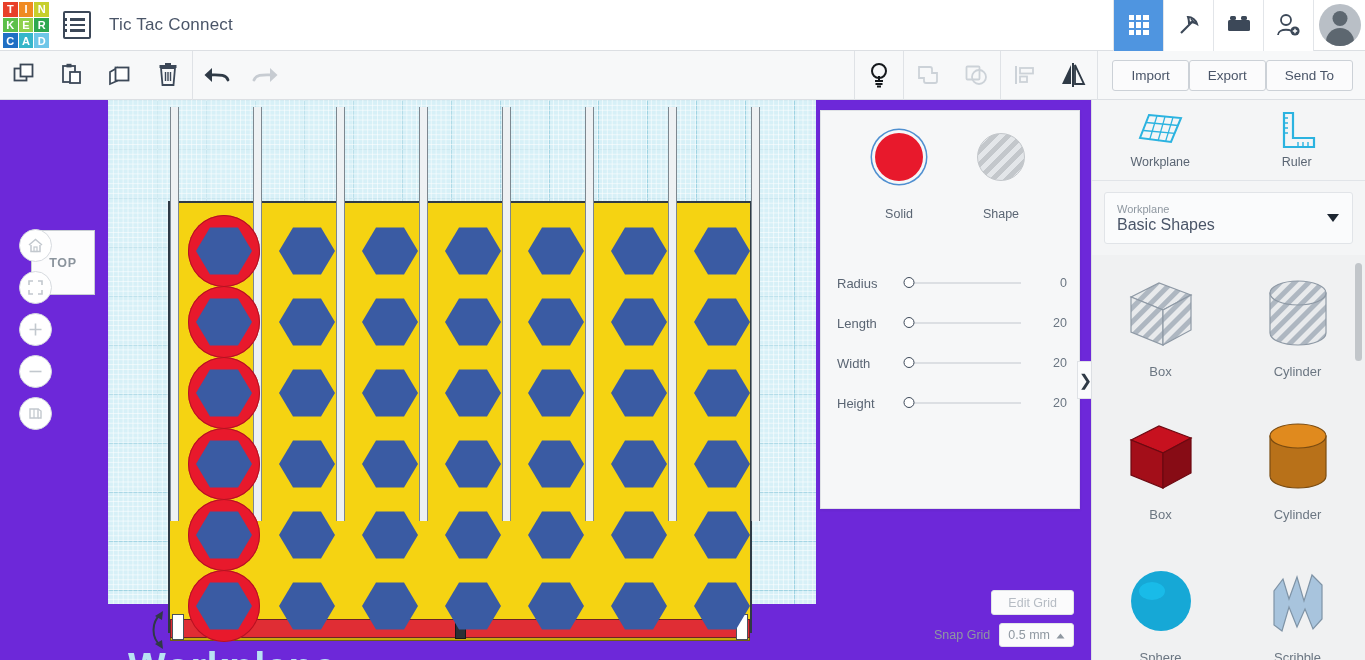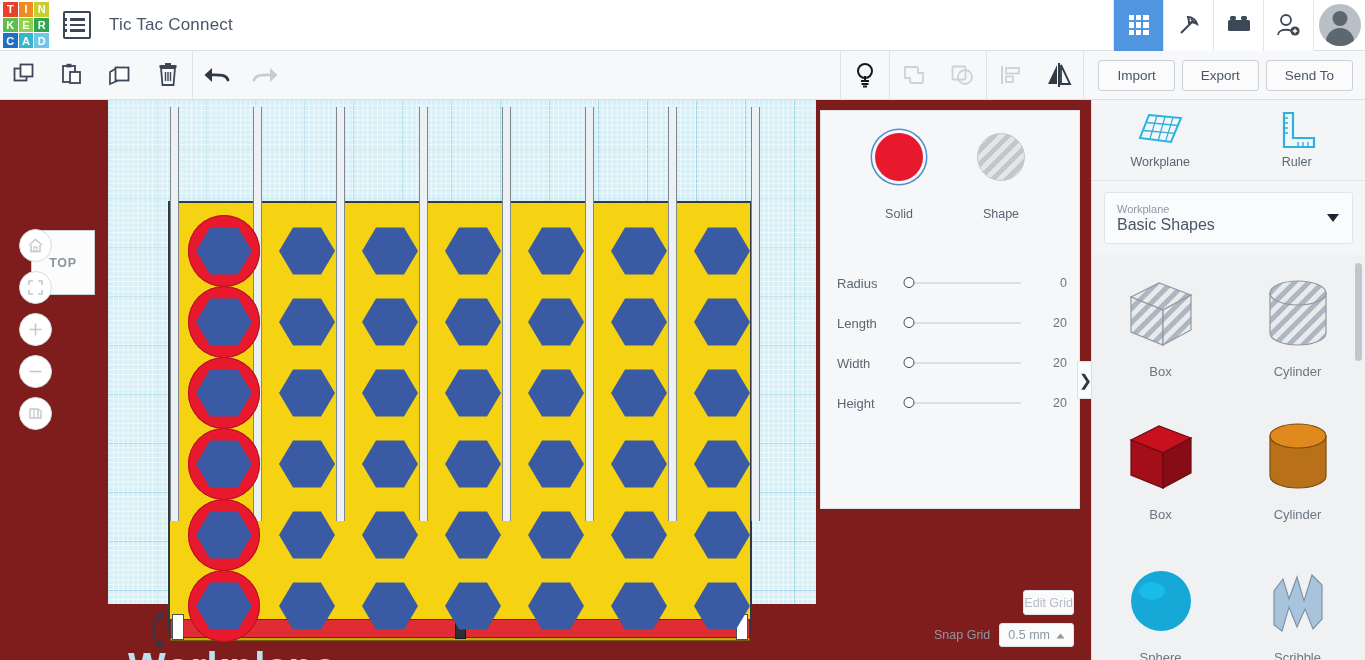--- a/index.html
+++ b/index.html
@@ -73,31 +73,31 @@
     background: #f7f8f9; border-bottom: 1px solid #dcdfe3;
     display: flex; align-items: center;
   }
   .tb-group { display: flex; align-items: center; height: 49px; }
   .tb-btn {
     width: 48px; height: 49px; display: flex; align-items: center;
     justify-content: center; cursor: pointer;
   }
   .tb-sep { width: 1px; height: 49px; background: #dfe2e6; }
   .spacer { flex: 1; }
-  .act-btns { display: flex; gap: 7px; margin-left: 14px; margin-right: 12px; }
+  .act-btns { display: flex; margin-left: 14px; margin-right: 12px; }
   .act-btn {
     height: 31px; padding: 0 18px; border: 1px solid #ccd1d7; border-radius: 3px;
     background: #fbfbfc; font-size: 13.5px; color: #4a5568; cursor: pointer;
     font-family: "Liberation Sans", sans-serif; display:flex; align-items:center;
   }
 
   
   .canvas {
     position: absolute; left: 0; top: 100px; width: 1091px; height: 560px;
-    background: #7f1d1d; overflow: hidden;
+    background: #6d28d9; overflow: hidden;
   }
   .workplane-grid {
     position: absolute; left: 108px; top: 0px; width: 708px; height: 504px;
     background-color: #d7f0f7;
     background-image:
       linear-gradient(to right, rgba(255,255,255,.55) 1px, transparent 1px),
       linear-gradient(to bottom, rgba(255,255,255,.55) 1px, transparent 1px),
       linear-gradient(to right, rgba(90,175,200,.45) 1px, transparent 1px),
       linear-gradient(to bottom, rgba(90,175,200,.45) 1px, transparent 1px);
     background-size: 4.9px 4.9px, 4.9px 4.9px, 49px 49px, 49px 49px;
@@ -206,21 +206,21 @@
     display: flex; align-items: center; justify-content: center;
     font-size: 16px; color: #2f3a46; cursor: pointer;
   }
 
   .grid-ctrls {
     position: absolute; left: 820px; top: 590px; width: 260px;
     display: flex; flex-direction: column; align-items: flex-end; gap: 8px;
     padding-right: 6px;
   }
   .edit-grid-btn {
-    height: 25px; padding: 0 0; border: 1px solid #e1e4e8; border-radius: 3px;
+    height: 25px; padding: 0 16px; border: 1px solid #e1e4e8; border-radius: 3px;
     background: #fbfbfc; font-size: 12.5px; color: #b6bcc4; cursor: pointer;
     display: flex; align-items: center; font-family: "Liberation Sans", sans-serif;
   }
   .snap-row { display: flex; align-items: center; gap: 9px; }
   .snap-label { font-size: 12.5px; color: #8f98a1; }
   .snap-select {
     height: 24px; padding: 0 8px; border: 1px solid #e1e4e8; border-radius: 3px;
     background: #fbfbfc; font-size: 12.5px; color: #8f98a1; cursor: pointer;
     display: flex; align-items: center; gap: 6px;
   }

